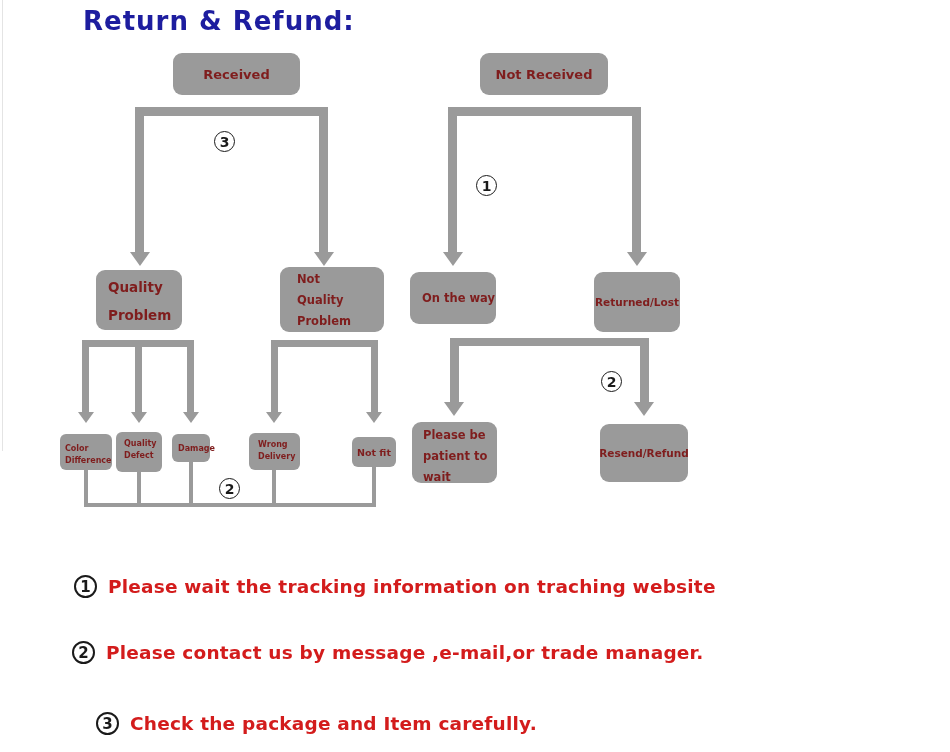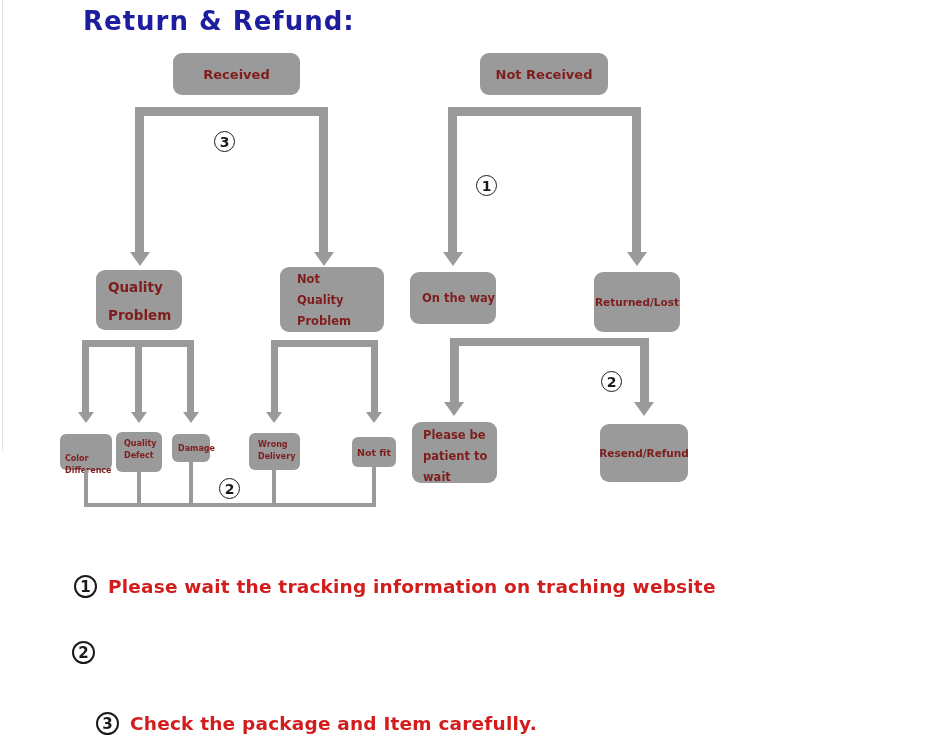--- a/index.html
+++ b/index.html
@@ -17,21 +17,21 @@
   .title{position:absolute;left:83px;top:6px;font-size:26px;font-weight:bold;color:var(--title-blue);letter-spacing:1px;}
 
   .box{position:absolute;background:var(--box-gray);color:#7f1d1d;font-weight:bold;border-radius:9px;}
   .box .bl{white-space:nowrap;}
   .b-received{left:173px;top:53px;width:127px;height:42px;font-size:13px;display:flex;align-items:center;justify-content:center;}
   .b-not-received{left:480px;top:53px;width:128px;height:42px;font-size:13px;display:flex;align-items:center;justify-content:center;}
   .b-quality-problem{left:96px;top:270px;width:86px;height:60px;font-size:13.5px;line-height:28px;padding:3px 0 0 12px;}
   .b-not-quality-problem{left:280px;top:267px;width:104px;height:65px;font-size:11.5px;line-height:21px;padding:2px 0 0 17px;}
   .b-on-the-way{left:410px;top:272px;width:86px;height:52px;font-size:11.5px;display:flex;align-items:center;padding-left:12px;}
   .b-returned-lost{left:594px;top:272px;width:86px;height:60px;font-size:10.5px;display:flex;align-items:center;justify-content:center;}
-  .b-color-difference{left:60px;top:434px;width:52px;height:36px;font-size:8px;line-height:12px;padding:19px 0 0 5px;border-radius:6px;}
+  .b-color-difference{left:60px;top:434px;width:52px;height:36px;font-size:8px;line-height:12px;padding:9px 0 0 5px;border-radius:6px;}
   .b-quality-defect{left:116px;top:432px;width:46px;height:40px;font-size:8px;line-height:12px;padding:6px 0 0 8px;border-radius:6px;}
   .b-damage{left:172px;top:434px;width:38px;height:28px;font-size:8px;display:flex;align-items:center;padding-left:6px;border-radius:6px;}
   .b-wrong-delivery{left:249px;top:433px;width:51px;height:37px;font-size:8px;line-height:12px;padding:6px 0 0 9px;border-radius:6px;}
   .b-not-fit{left:352px;top:437px;width:44px;height:30px;font-size:9.5px;display:flex;align-items:center;justify-content:center;border-radius:6px;}
   .b-please-wait{left:412px;top:422px;width:85px;height:61px;font-size:11.5px;line-height:21px;padding:3px 0 0 11px;}
   .b-resend-refund{left:600px;top:424px;width:88px;height:58px;font-size:10.5px;display:flex;align-items:center;justify-content:center;}
 
   .conn{position:absolute;background:var(--line-gray);}
   
   .c-a-bar{left:135px;top:107px;width:193px;height:9px;}
@@ -184,18 +184,19 @@
   <div class="conn c-f-v5"></div>
   <div class="conn c-f-bar"></div>
   <div class="marker m-step2-left">2</div>
 
   <div class="note note-1">
     <span class="ncircle">1</span>
     <span class="ntext">Please wait the tracking information on traching website</span>
   </div>
   <div class="note note-2">
     <span class="ncircle">2</span>
+    <span class="ntext">Please contact us by message ,e-mail,or trade manager.</span>
   </div>
   <div class="note note-3">
     <span class="ncircle">3</span>
     <span class="ntext">Check the package and Item carefully.</span>
   </div>
 </div>
 
 </body></html>

